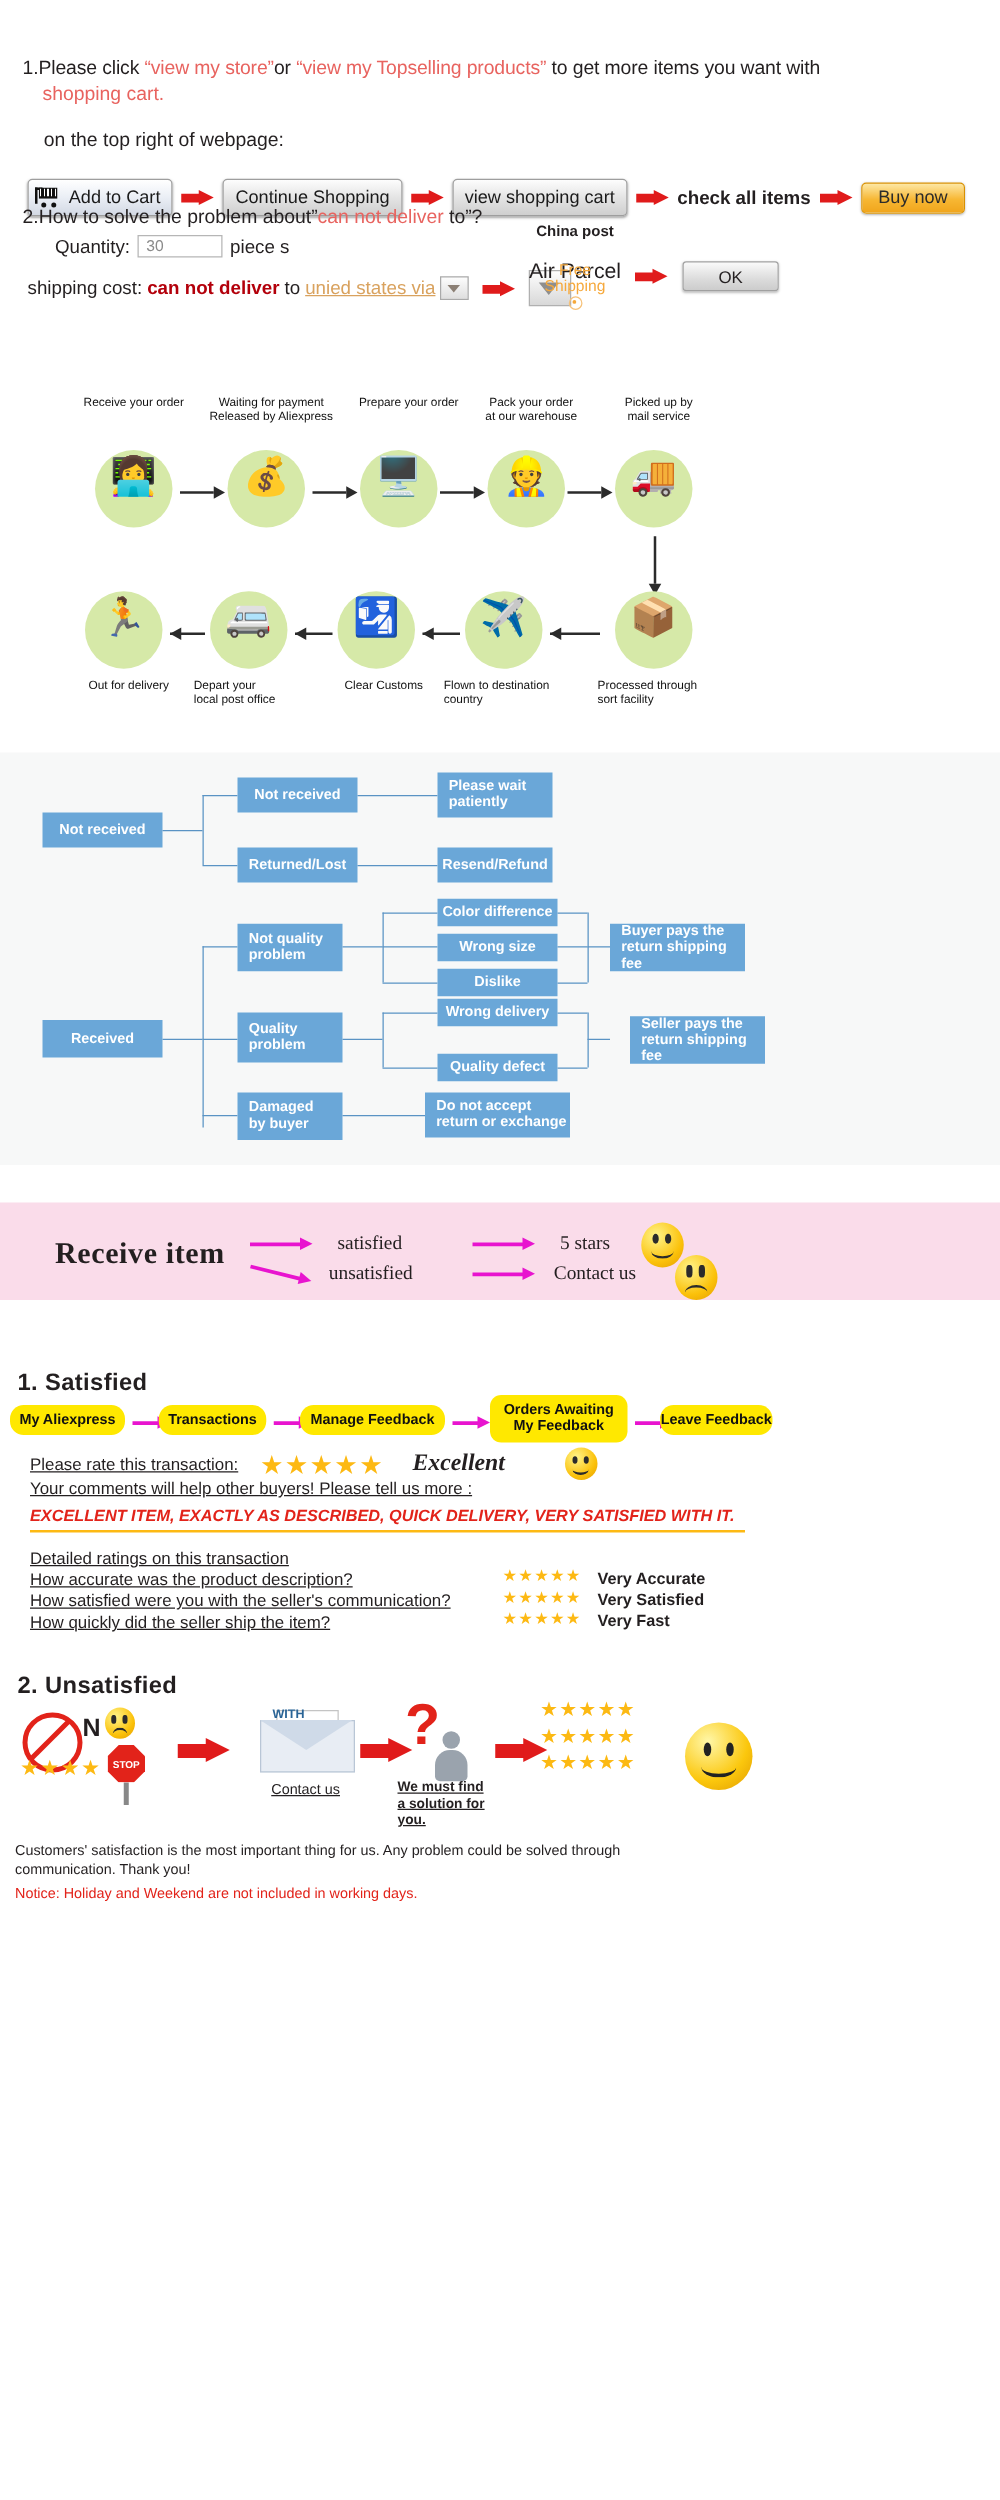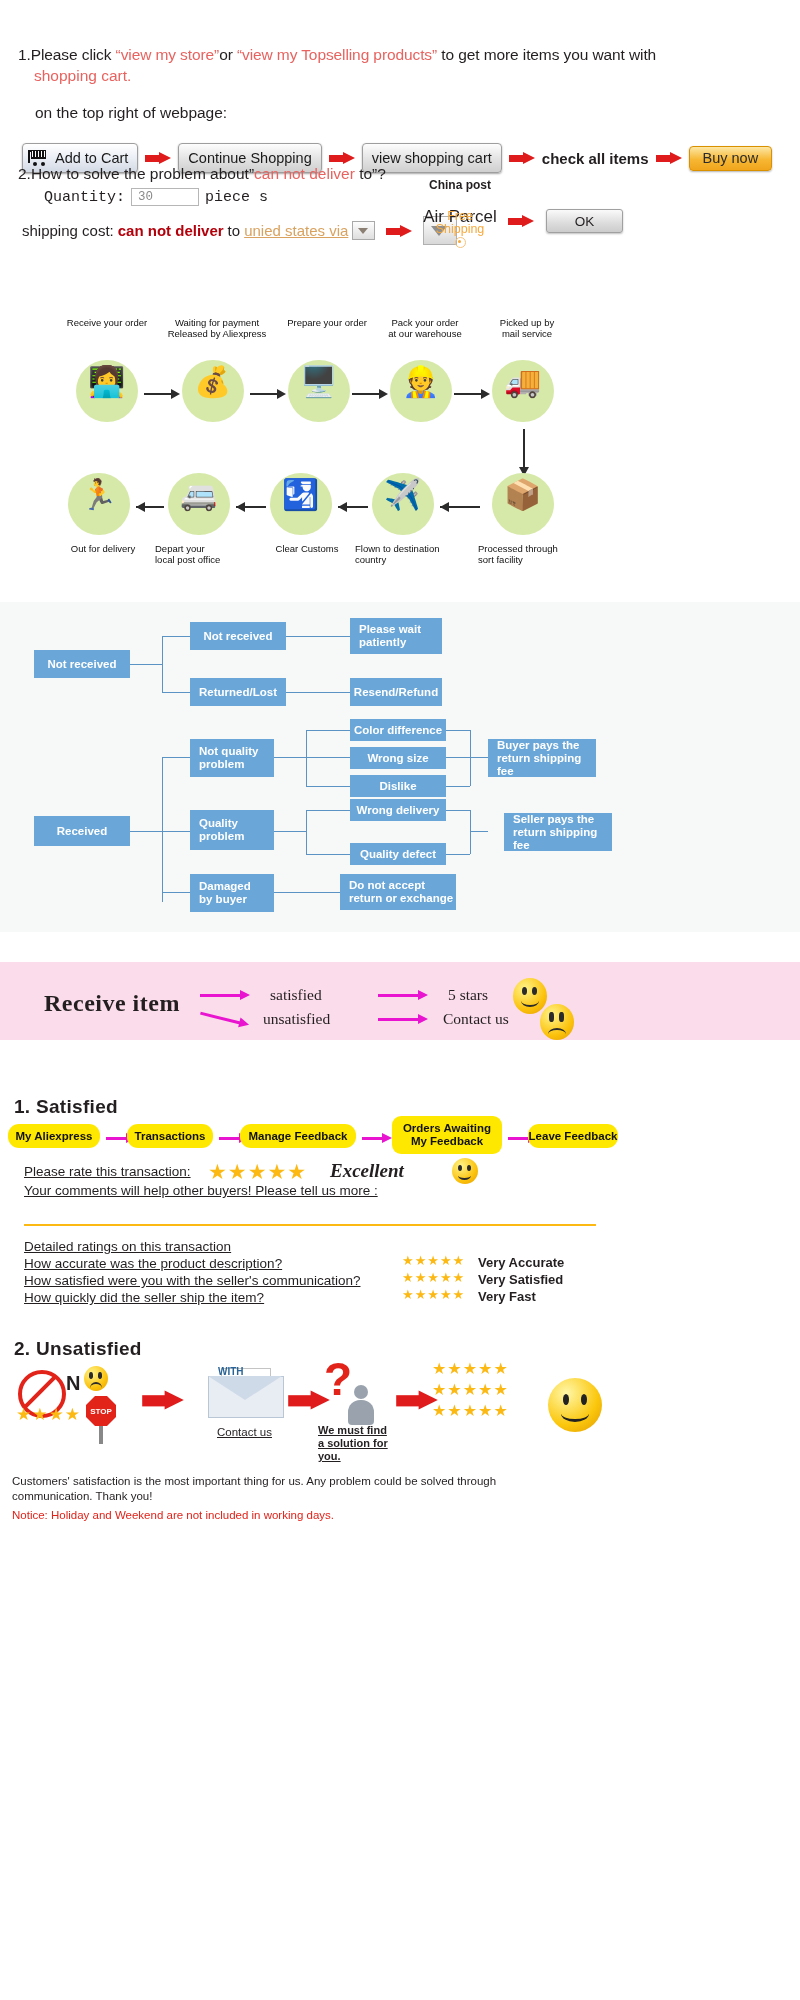--- a/index.html
+++ b/index.html
@@ -34,21 +34,21 @@
   .cart-ico .handle{position:absolute;left:0;top:0;width:4px;height:11px;border-left:2px solid #111;border-top:2px solid #111;}
   .cart-ico .w1,.cart-ico .w2{position:absolute;bottom:0;width:4px;height:4px;border-radius:50%;background:#111;}
   .cart-ico .w1{left:5px;} .cart-ico .w2{left:13px;}
   .plaintxt{font-size:15px;font-weight:bold;white-space:nowrap;}
   .buynow{display:inline-flex;align-items:center;justify-content:center;height:23px;padding:0 13px;
         background:linear-gradient(#fde7a4,#f7b733 55%,#f0a51c);border:1px solid #d99100;border-radius:4px;
         font-size:14.5px;color:#2b2b2b;box-shadow:0 1px 2px rgba(0,0,0,.3);white-space:nowrap;}
 
   
   .s2q{position:absolute;left:18px;top:165px;font-size:15.5px;white-space:nowrap;}
-  .qtyrow{position:absolute;left:44px;top:188px;font-size:15px;display:flex;align-items:flex-end;gap:6px;font-family:Liberation Mono, monospace;}
+  .qtyrow{position:absolute;left:44px;top:188px;font-size:15px;display:flex;align-items:flex-end;gap:6px;}
   .qtybox{width:68px;height:18px;border:1px solid #b6b6b6;background:#fff;font-size:12.5px;color:#8a8a8a;
           display:flex;align-items:center;padding-left:6px;box-sizing:border-box;}
   .shiprow{position:absolute;left:22px;top:216px;font-size:15px;display:flex;align-items:center;gap:4px;white-space:nowrap;}
   .uline{color:#d9a25e;text-decoration:underline;}
   .sel-sm{display:inline-block;width:21px;height:17px;border:1px solid #a9a9a9;
         background:linear-gradient(#fdfdfd,#dedede);position:relative;vertical-align:middle;}
   .sel-sm:after{content:"";position:absolute;left:5px;top:6px;border-left:5px solid transparent;border-right:5px solid transparent;border-top:6px solid #8b7f74;}
   .sel-lg{display:inline-block;width:32px;height:27px;border:1px solid #b0b0b0;
         background:linear-gradient(#fefefe,#d8d8d8);position:relative;vertical-align:middle;}
   .sel-lg:after{content:"";position:absolute;left:7px;top:9px;border-left:8px solid transparent;border-right:8px solid transparent;border-top:10px solid #8e8e8e;}
@@ -434,20 +434,21 @@
   <div class="txt" style="left:24px;top:1163px;">Please rate this transaction:</div>
   <div class="stars" style="left:208px;top:1160px;font-size:21px;">★★★★★</div>
   <div class="excellent" style="left:330px;top:1160px;">Excellent</div>
   <div class="smiley" style="left:452px;top:1158px;width:26px;height:26px;">
       <span class="e l" style="top:7px;left:6px;width:4px;height:6px;"></span>
       <span class="e r" style="top:7px;left:15px;width:4px;height:6px;"></span>
       <span class="m" style="left:6px;top:13px;width:13px;height:7px;"></span>
     </div>
 
   <div class="txt" style="left:24px;top:1182px;">Your comments will help other buyers! Please tell us more :</div>
+  <div class="redcomment" style="left:24px;top:1205px;">EXCELLENT ITEM, EXACTLY AS DESCRIBED, QUICK DELIVERY, VERY SATISFIED WITH IT.</div>
   <div class="uline-y" style="left:24px;top:1224px;width:572px;"></div>
 
   <div class="txt" style="left:24px;top:1238px;">Detailed ratings on this transaction</div>
   <div class="txt" style="left:24px;top:1255px;">How accurate was the product description?</div>
   <div class="txt" style="left:24px;top:1272px;">How satisfied were you with the seller's communication?</div>
   <div class="txt" style="left:24px;top:1289px;">How quickly did the seller ship the item?</div>
   <div class="stars" style="left:402px;top:1253px;font-size:13px;">★★★★★</div>
   <div class="stars" style="left:402px;top:1270px;font-size:13px;">★★★★★</div>
   <div class="stars" style="left:402px;top:1287px;font-size:13px;">★★★★★</div>
   <div class="label-b" style="left:478px;top:1255px;">Very Accurate</div>

